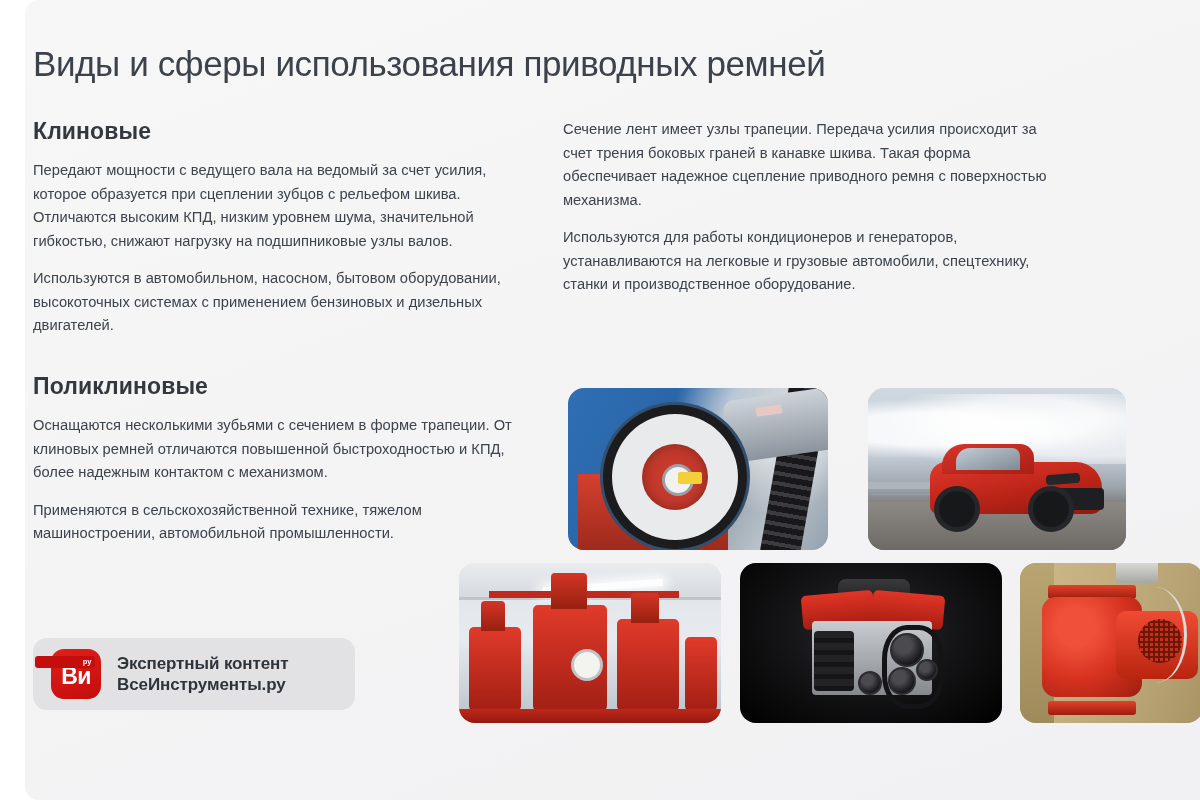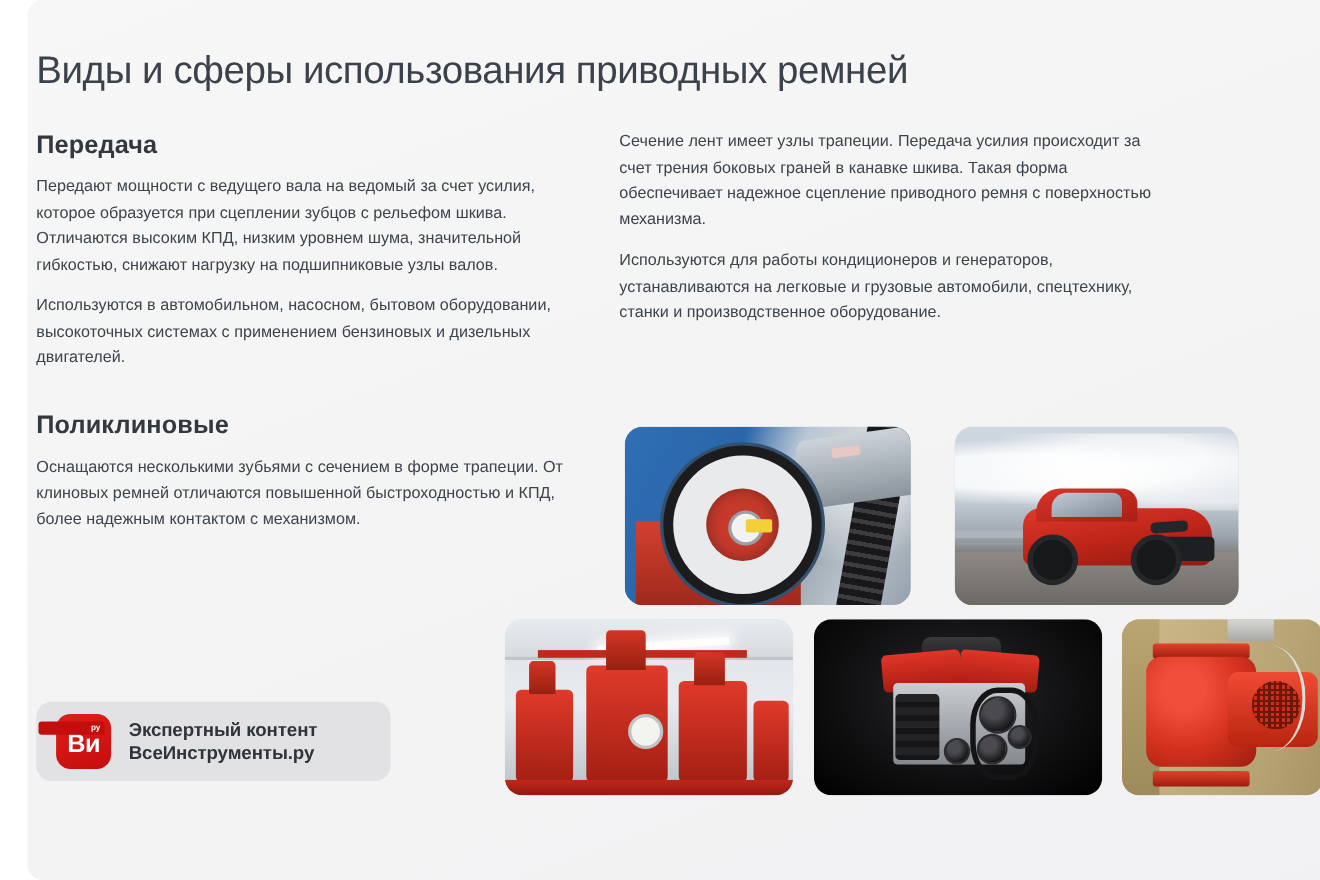--- a/index.html
+++ b/index.html
@@ -336,33 +336,34 @@
   }
 </style>
 </head>
 <body>
 
 <div id="infographic-card">
 
   <div id="page-title">Виды и сферы использования приводных ремней</div>
 
   <div class="section" id="section-toothed">
-    <h2 class="section-heading">Передача</h2>
+    <h2 class="section-heading">Клиновые</h2>
     <p class="section-para">Передают мощности с ведущего вала на ведомый за счет усилия, которое образуется при сцеплении зубцов с рельефом шкива. Отличаются высоким КПД, низким уровнем шума, значительной гибкостью, снижают нагрузку на подшипниковые узлы валов.</p>
     <p class="section-para">Используются в автомобильном, насосном, бытовом оборудовании, высокоточных системах с применением бензиновых и дизельных двигателей.</p>
   </div>
 
   <div class="section" id="section-wedge">
     <p class="section-para">Сечение лент имеет узлы трапеции. Передача усилия происходит за счет трения боковых граней в канавке шкива. Такая форма обеспечивает надежное сцепление приводного ремня с поверхностью механизма.</p>
     <p class="section-para">Используются для работы кондиционеров и генераторов, устанавливаются на легковые и грузовые автомобили, спецтехнику, станки и производственное оборудование.</p>
   </div>
 
   <div class="section" id="section-poly">
     <h2 class="section-heading">Поликлиновые</h2>
     <p class="section-para">Оснащаются несколькими зубьями с сечением в форме трапеции. От клиновых ремней отличаются повышенной быстроходностью и КПД, более надежным контактом с механизмом.</p>
+    <p class="section-para">Применяются в сельскохозяйственной технике, тяжелом машиностроении, автомобильной промышленности.</p>
   </div>
 
   <div class="photo" id="photo-belt-pulley">
     <div class="scene">
       <div class="belt"></div>
       <div class="cylinder"></div>
       <div class="cyl-mark"></div>
       <div class="red-block"></div>
       <div class="wheel-outer">
         <div class="wheel-inner"></div>

